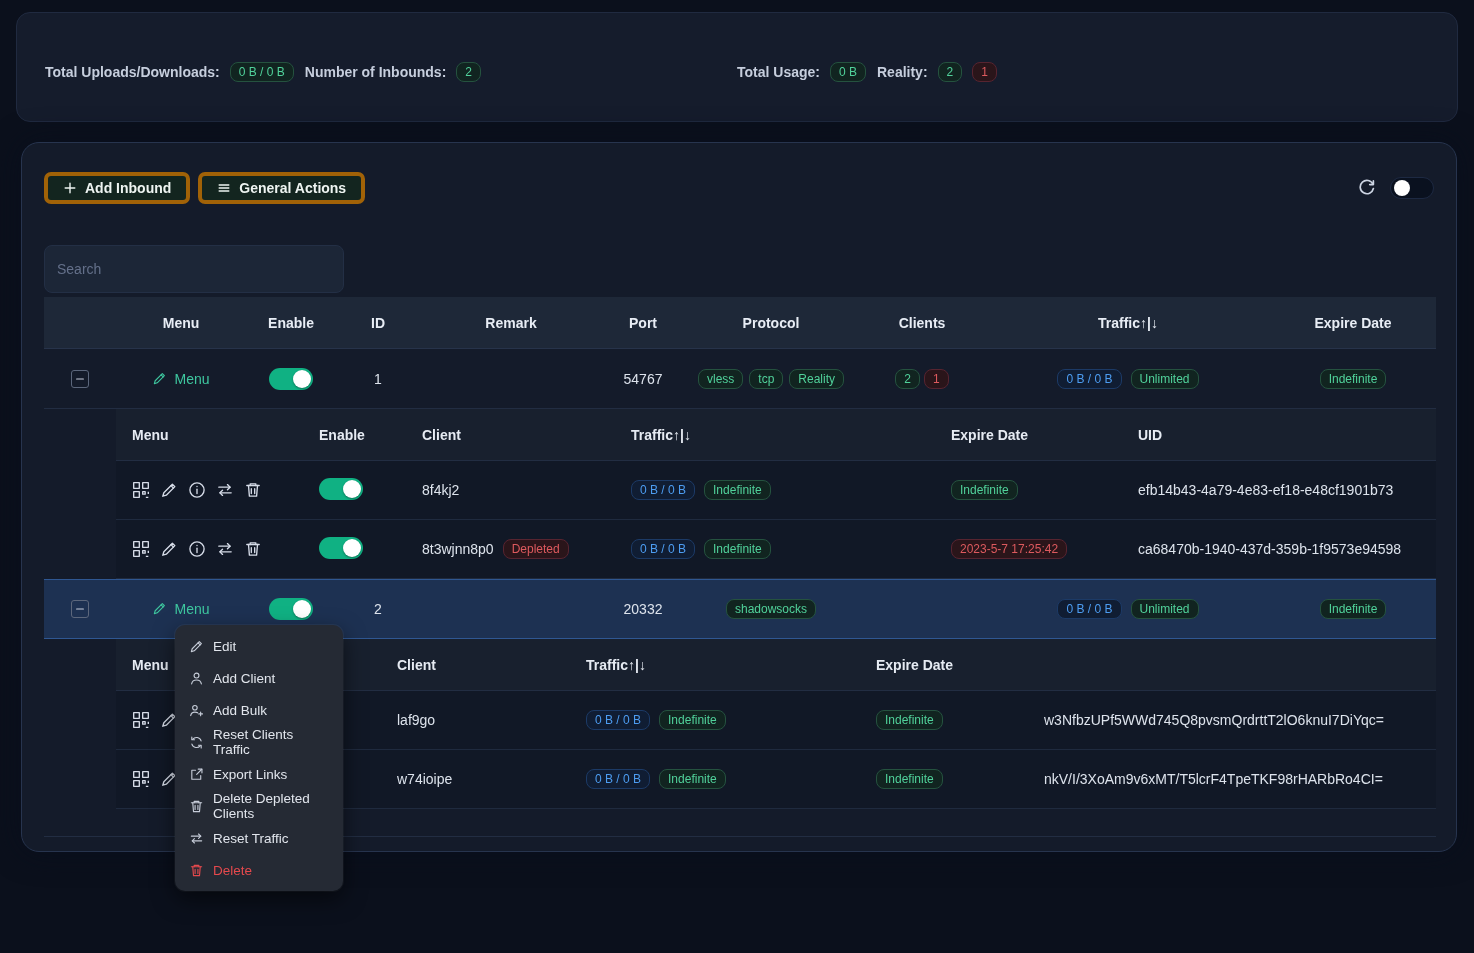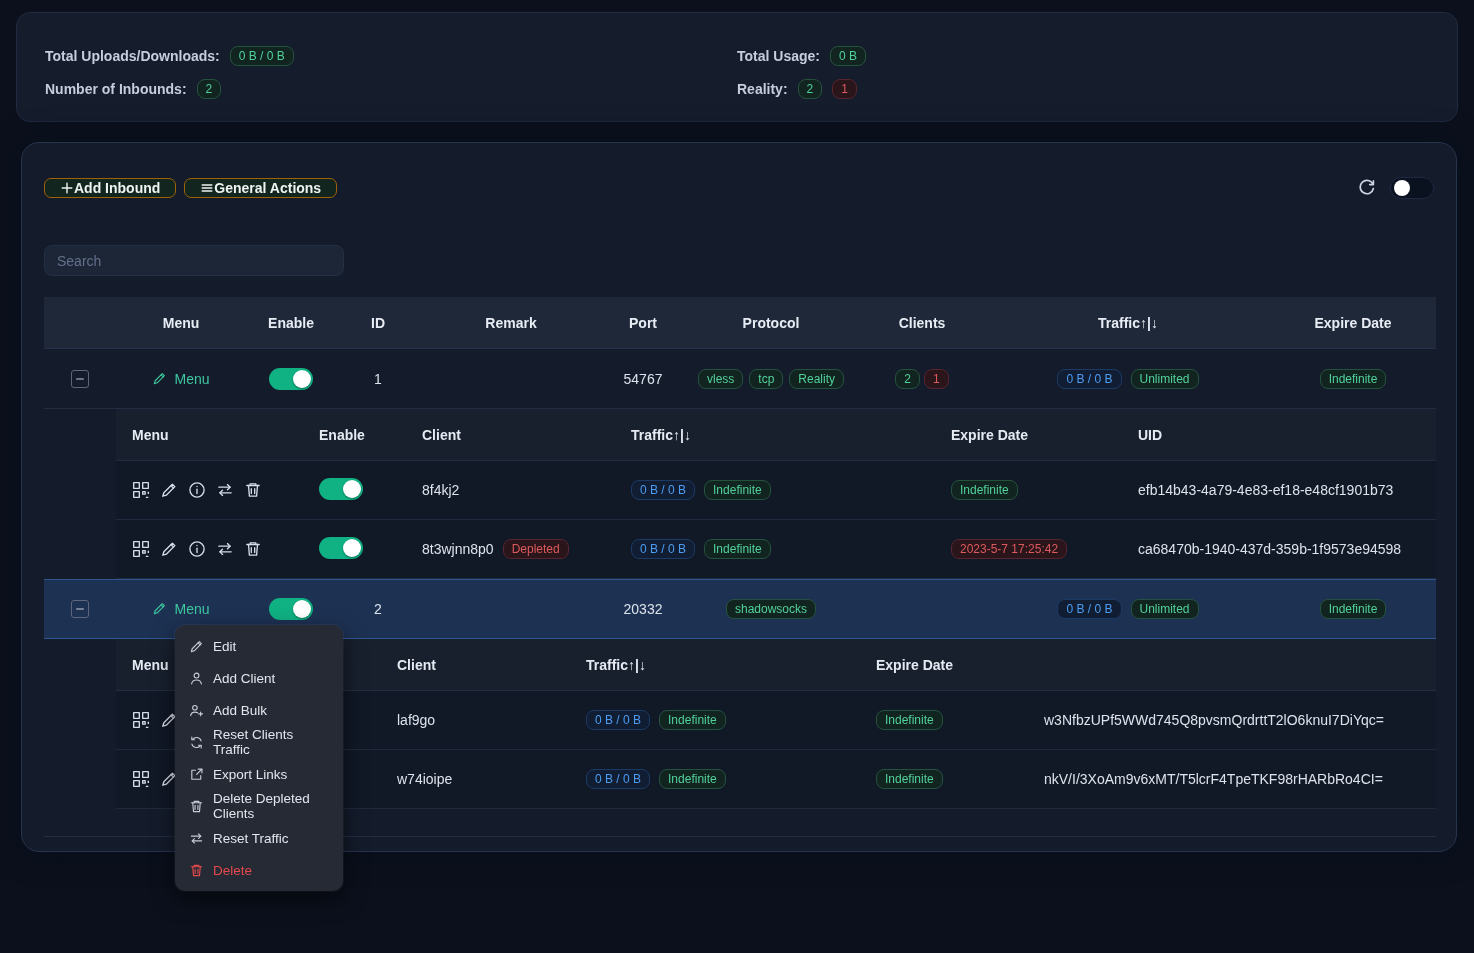--- a/index.html
+++ b/index.html
@@ -12,50 +12,50 @@
   }
   svg{display:block}
 
   
   .stats-card{
     position:absolute;left:16px;top:12px;width:1442px;height:110px;
     background:#151c2c;border:1px solid #202a40;border-radius:14px;
     display:grid;grid-template-columns:1fr 1fr;align-items:center;
     padding:10px 28px 0 28px;
   }
-  .stats-col{display:flex;flex-direction:column;gap:11px}
+  .stats-col{display:flex;flex-direction:row;gap:11px}
   .stat-line{display:flex;align-items:center;gap:10px;height:22px}
   .stat-label{font-size:14px;font-weight:600;color:#c6cedd}
 
   
   .tag{display:inline-flex;align-items:center;padding:0 8px;height:20px;
        font-size:12px;line-height:18px;border-radius:8px;white-space:nowrap}
   .tag-green{color:#50d19a;background:#112420;border:1px solid #25523f}
   .tag-red{color:#dd5a5e;background:#2a151a;border:1px solid #572430}
   .tag-blue{color:#4d9df2;background:#101d33;border:1px solid #1c3a66}
 
   
   .main-card{
     position:absolute;left:21px;top:142px;width:1436px;height:710px;
     background:#141b2a;border:1px solid #27344e;border-radius:18px;
     box-shadow:0 0 30px rgba(8,14,28,.85);
   }
   .toolbar{position:absolute;left:22px;right:22px;top:28px;height:34px;
     display:flex;align-items:center;gap:8px}
-  .btn{display:inline-flex;align-items:center;height:20px;padding:0 15px;
-    border-radius:7px;border:1px solid #a16207;background:#13251f;color:#eef4f1;
+  .btn{display:inline-flex;align-items:center;gap:8px;height:32px;padding:0 15px;
+    border-radius:7px;border:4px solid #a16207;background:#13251f;color:#eef4f1;
     font-size:14px;font-weight:600;font-family:inherit;cursor:pointer}
   .toolbar-right{margin-left:auto;display:flex;align-items:center;gap:14px}
   .refresh{color:#cdd5e3;cursor:pointer}
   .theme-toggle{width:44px;height:22px;border-radius:11px;background:#0a111f;
     border:1px solid #1d2942;position:relative;display:inline-block;cursor:pointer}
   .theme-toggle .knob{position:absolute;left:3px;top:2px;width:16px;height:16px;
     border-radius:50%;background:#fff}
 
-  .search{position:absolute;left:22px;top:102px;width:300px;height:31px;
+  .search{position:absolute;left:22px;top:102px;width:300px;height:48px;
     background:#1c2637;border:1px solid #232f45;border-radius:8px;color:#cbd4e3;
     padding:0 12px;font-size:14px;font-family:inherit;outline:none}
   .search::placeholder{color:#64708a}
 
   
   .table{position:absolute;left:22px;top:154px;width:1392px}
   .grid-main{display:grid;align-items:center;
     grid-template-columns:72px 130px 90px 84px 182px 82px 174px 128px 284px 1fr}
   .t-head{height:52px;background:#1e2838;border-bottom:1px solid #27334a;
     font-weight:700;font-size:14px;color:#e8edf5}

